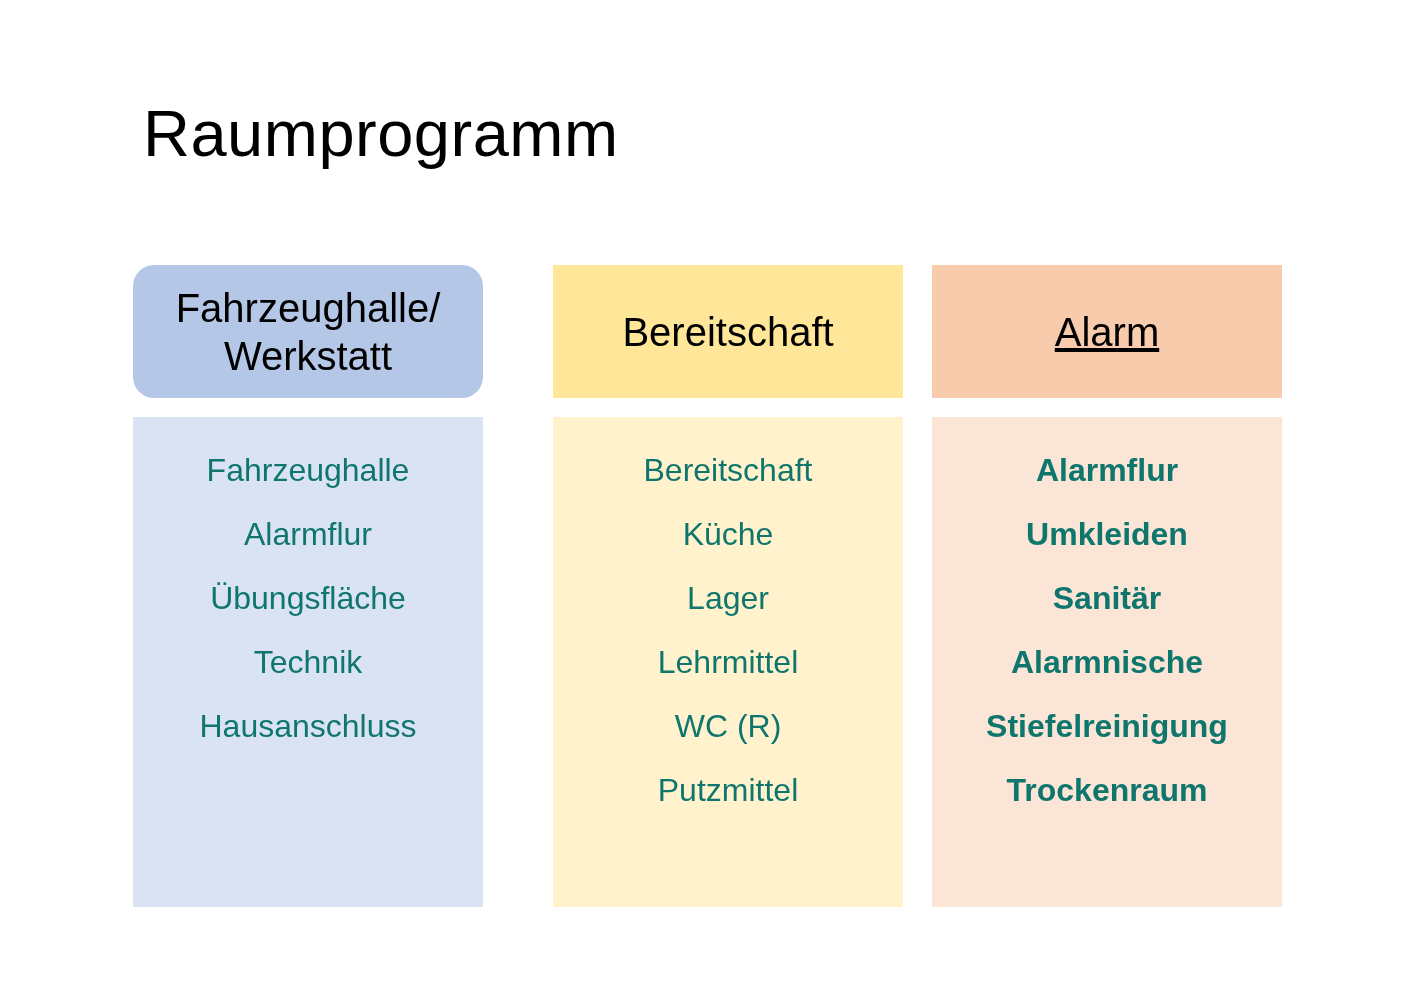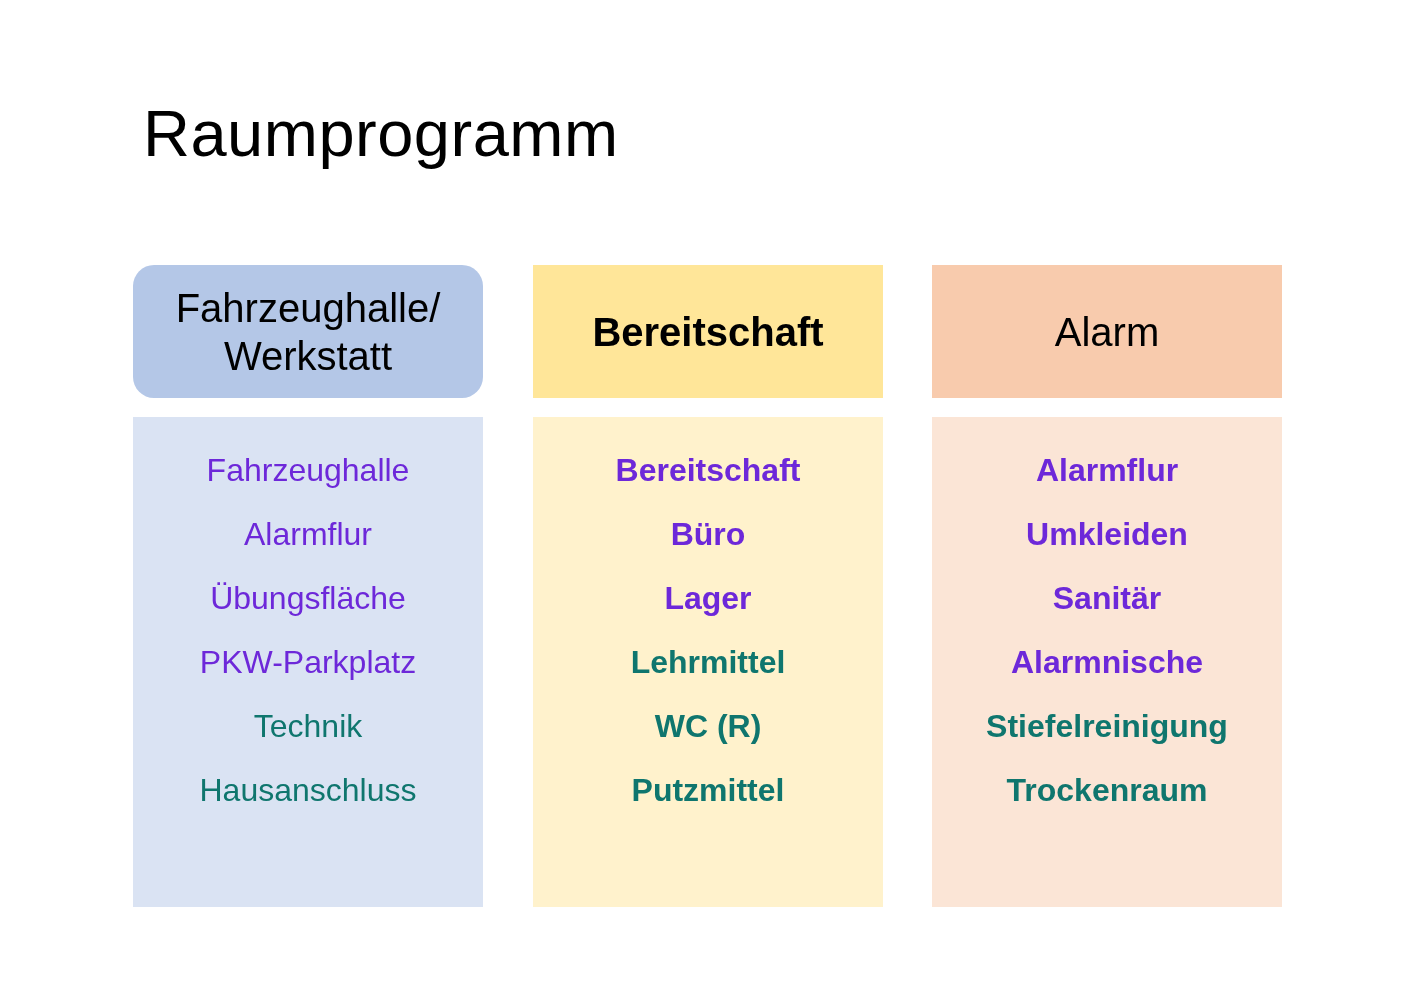--- a/index.html
+++ b/index.html
@@ -24,81 +24,80 @@
     font-weight: 300;
     letter-spacing: 0.5px;
     color: #000000;
   }
   .column {
     position: absolute;
     top: 265px;
     width: 350px;
   }
   .col-1 { left: 133px; }
-  .col-2 { left: 533px; font-weight: bold; }
+  .col-2 { left: 553px; }
   .col-3 { left: 932px; }
 
   .col-header {
     height: 133px;
     display: flex;
     align-items: center;
     justify-content: center;
     text-align: center;
     font-size: 40px;
     line-height: 48px;
     color: #000000;
     white-space: pre-line;
   }
   .col-1 .col-header { background: #b4c7e7; border-radius: 21px; }
   .col-2 .col-header { background: #ffe699; }
-  .col-3 .col-header { background: #f8cbad; }
+  .col-3 .col-header { background: #f8cbad; text-decoration: underline; }
 
   .col-body {
     margin-top: 19px;
     height: 490px;
     box-sizing: border-box;
     padding: 21px 0;
     text-align: center;
   }
   .col-1 .col-body { background: #dae3f3; }
   .col-2 .col-body { background: #fff2cc; }
   .col-3 .col-body { background: #fbe5d6; font-weight: bold; }
 
   .item {
     font-size: 32px;
     line-height: 64px;
-    color: #6d28d9;
+    color: #0f766e;
     white-space: nowrap;
   }
   .item.muted { color: #0f766e; }
 </style>
 </head>
 <body>
 
 <div class="slide">
   <h1 class="title">Raumprogramm</h1>
 
   <section class="column col-1">
     <header class="col-header">Fahrzeughalle/
 Werkstatt</header>
     <div class="col-body">
       <div class="item">Fahrzeughalle</div>
       <div class="item">Alarmflur</div>
       <div class="item">Übungsfläche</div>
-      <div class="item">PKW-Parkplatz</div>
       <div class="item muted">Technik</div>
       <div class="item muted">Hausanschluss</div>
     </div>
   </section>
 
   <section class="column col-2">
     <header class="col-header">Bereitschaft</header>
     <div class="col-body">
       <div class="item">Bereitschaft</div>
-      <div class="item">Büro</div>
+      <div class="item">Küche</div>
       <div class="item">Lager</div>
       <div class="item muted">Lehrmittel</div>
       <div class="item muted">WC (R)</div>
       <div class="item muted">Putzmittel</div>
     </div>
   </section>
 
   <section class="column col-3">
     <header class="col-header">Alarm</header>
     <div class="col-body">

